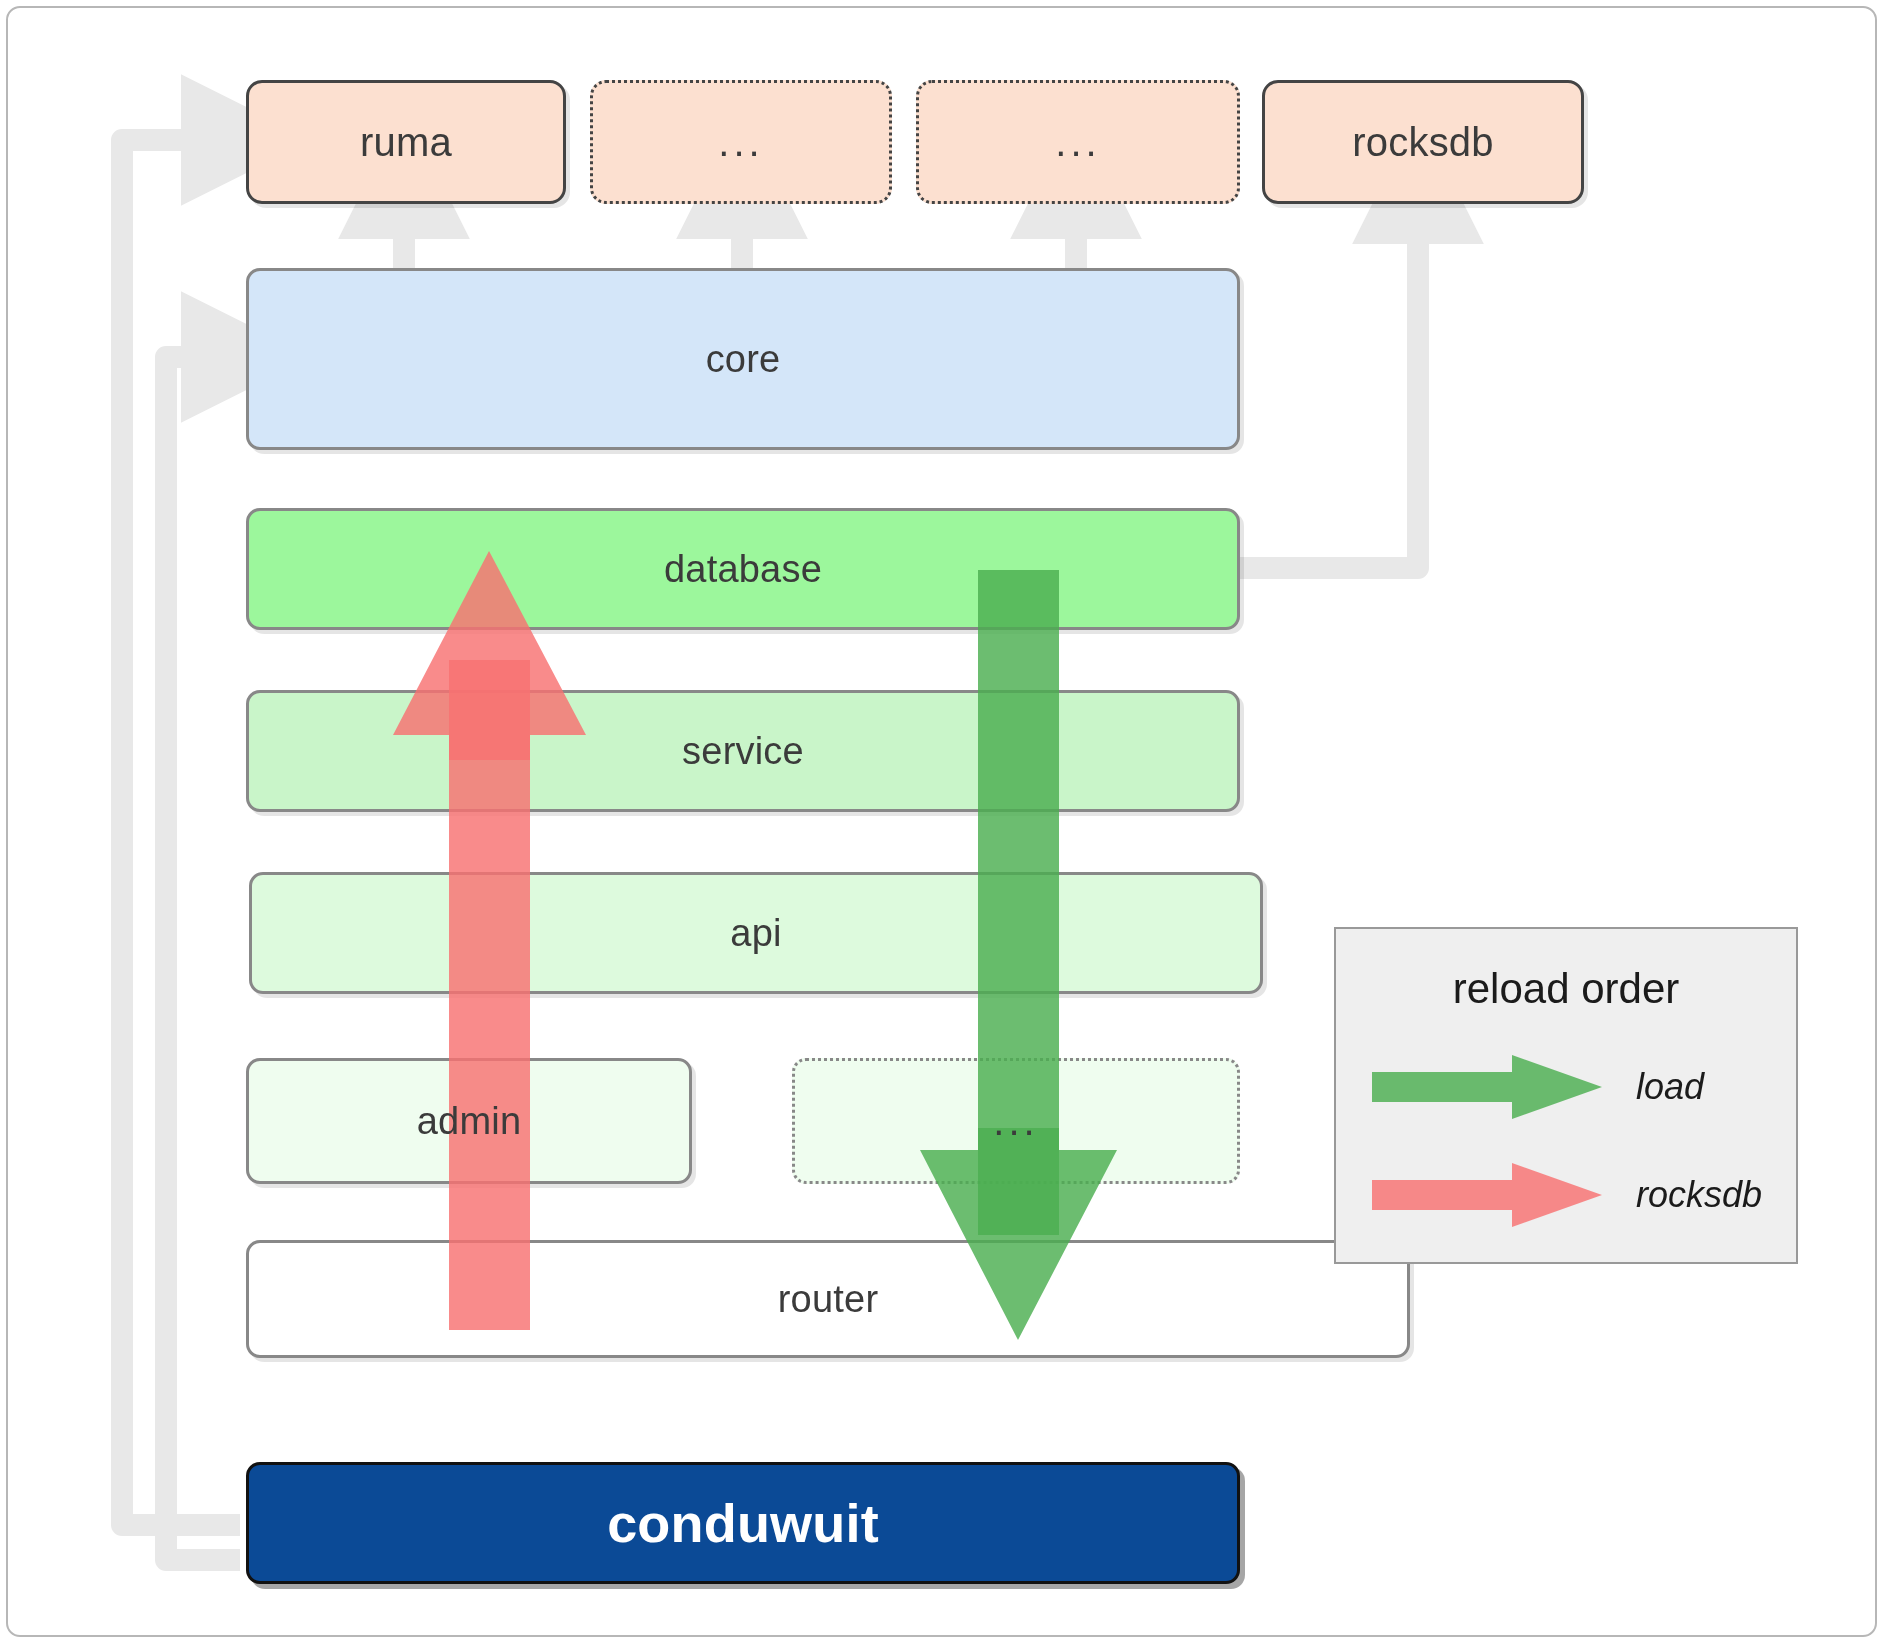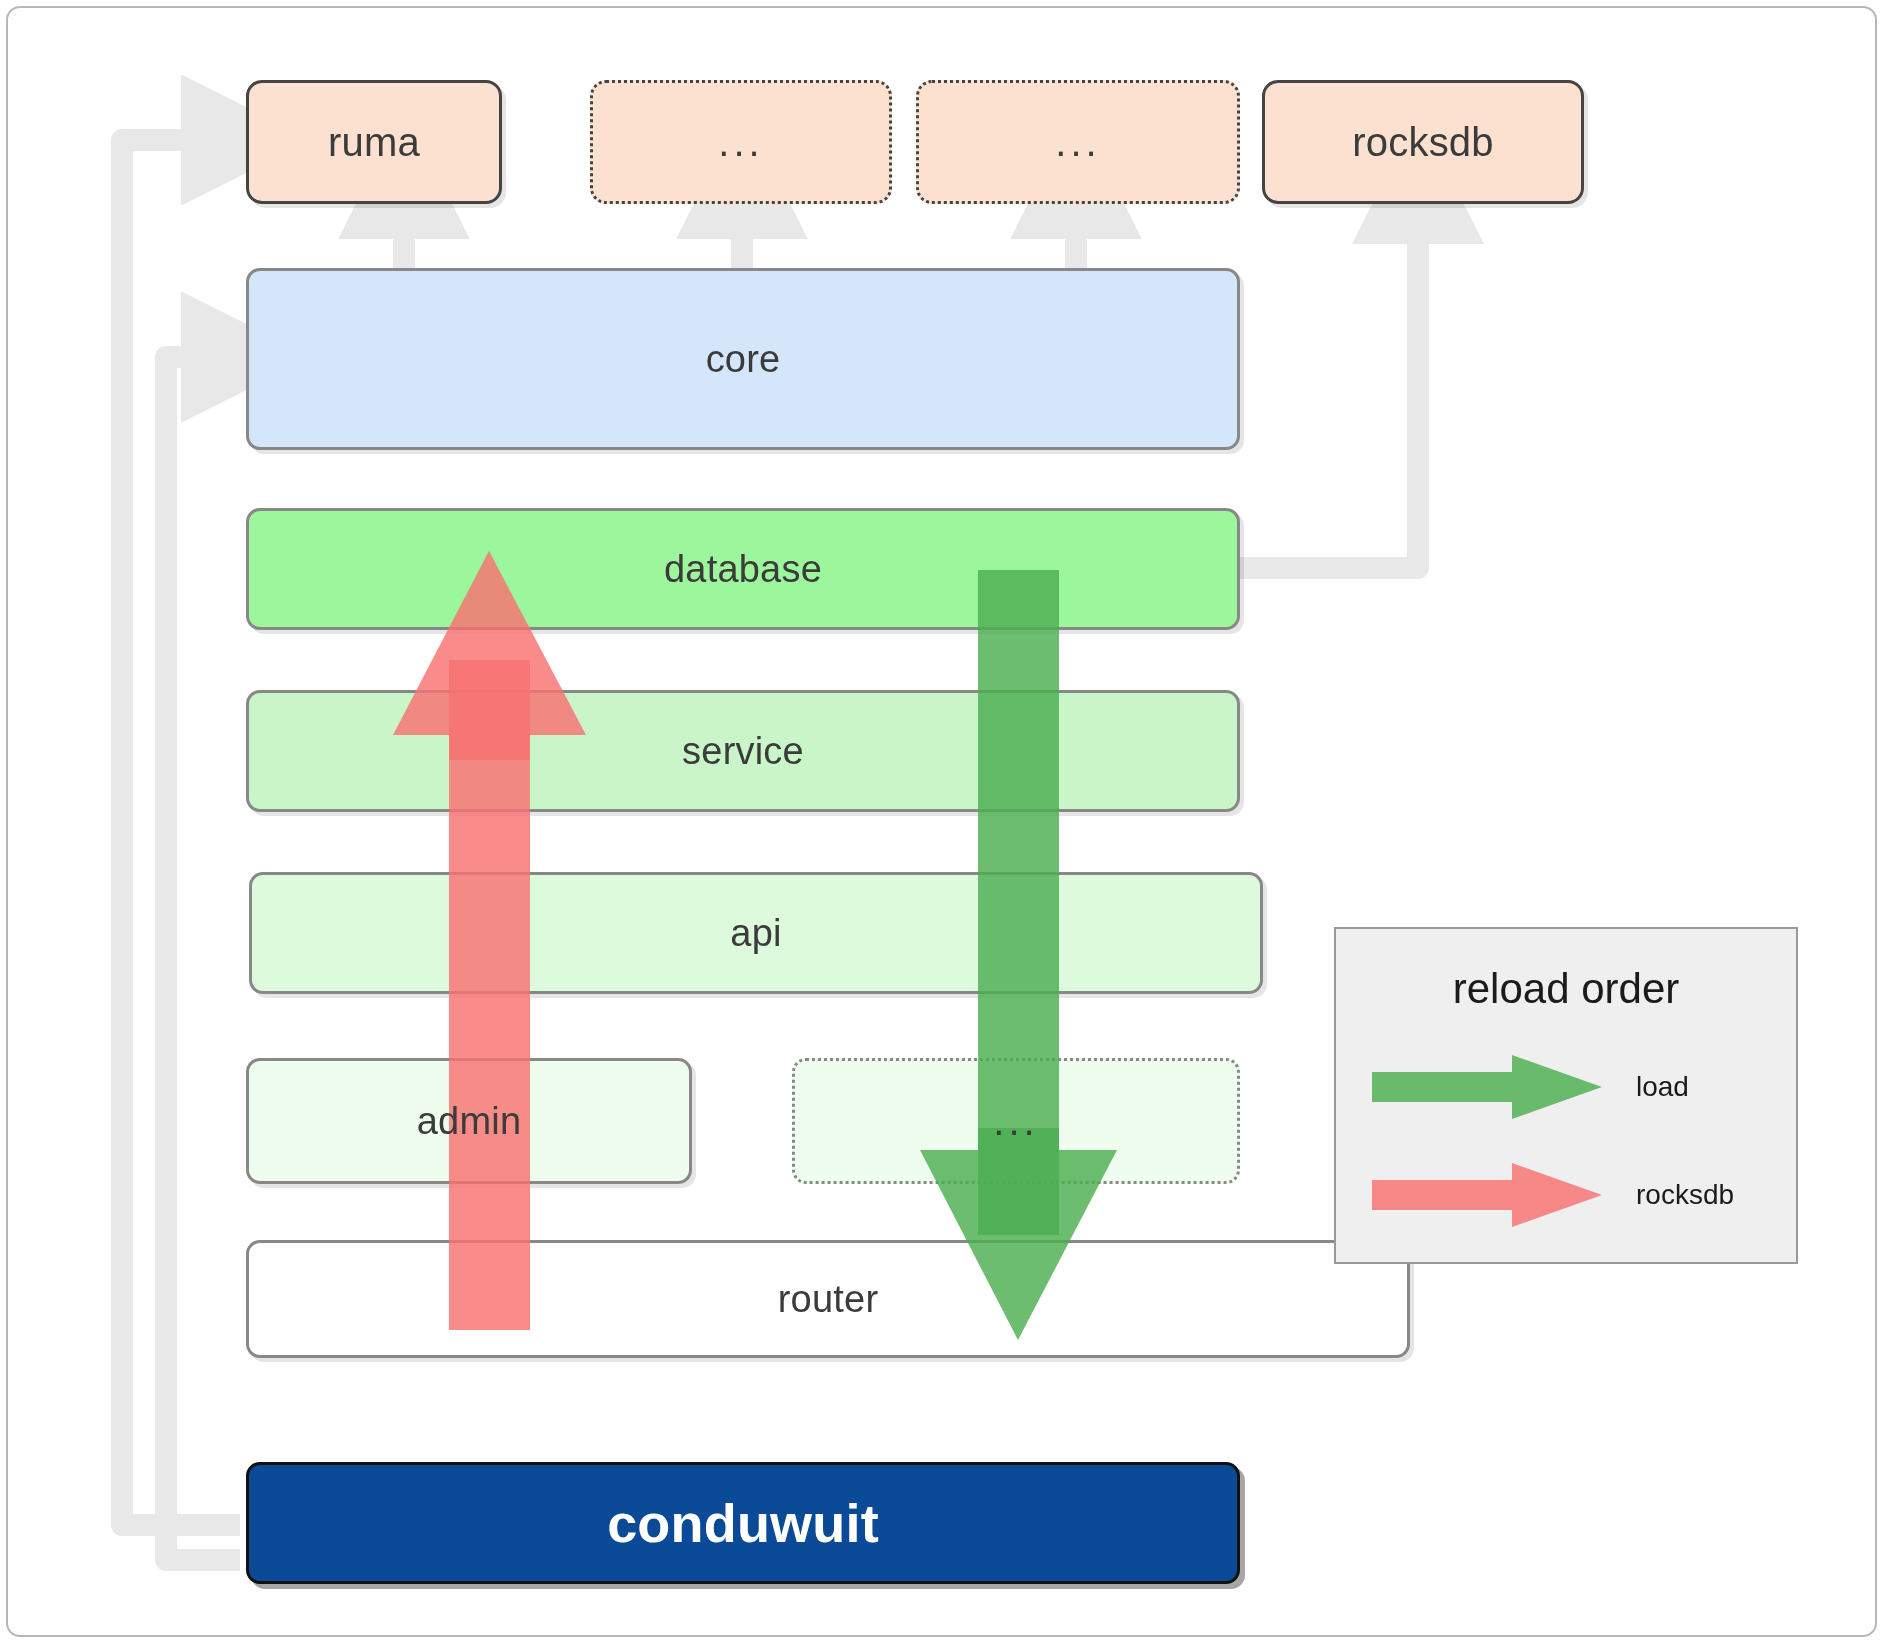--- a/index.html
+++ b/index.html
@@ -109,23 +109,24 @@
     position: absolute;
     left: 0;
     width: 100%;
     height: 80px;
   }
   .legend-label {
     position: absolute;
     left: 300px;
     top: 50%;
     transform: translateY(-50%);
-    font-size: 28px;
+    font-size: 36px;
     color: #1b1b1b;
     white-space: nowrap;
+    font-style: italic;
   }
   .legend-arrow {
     position: absolute;
     left: 36px;
     top: 50%;
     transform: translateY(-50%);
     width: 230px;
     height: 80px;
   }
 </style>
@@ -164,21 +165,21 @@
 
     <g>
       <path d="M 742 270 L 742 235" fill="none" stroke="#e8e8e8" stroke-width="22" marker-end="url(#gray-up)"></path>
     </g>
 
     <g>
       <path d="M 1076 270 L 1076 235" fill="none" stroke="#e8e8e8" stroke-width="22" marker-end="url(#gray-up)"></path>
     </g>
   </svg>
 
-  <div class="node top solid-dark shadowed" style="left:246px; top:80px; width:256px; height:124px; background:#fce0d0;align-items:center;">
+  <div class="node top solid-dark shadowed" style="left:246px; top:80px; width:320px; height:124px; background:#fce0d0;align-items:center;">
     <span class="label">ruma</span>
   </div>
 
   <div class="node top dotted-dark" style="left:590px; top:80px; width:302px; height:124px; background:#fce0d0;">
     <span class="label dots">...</span>
   </div>
 
   <div class="node top dotted-dark" style="left:916px; top:80px; width:324px; height:124px; background:#fce0d0;">
     <span class="label dots">...</span>
   </div>

